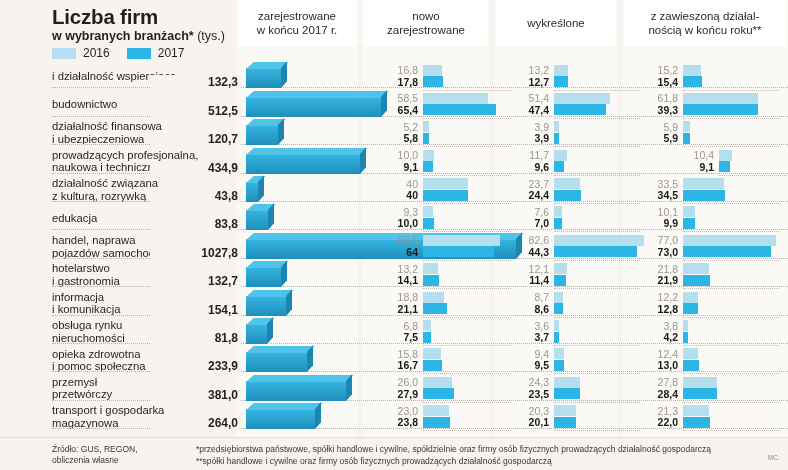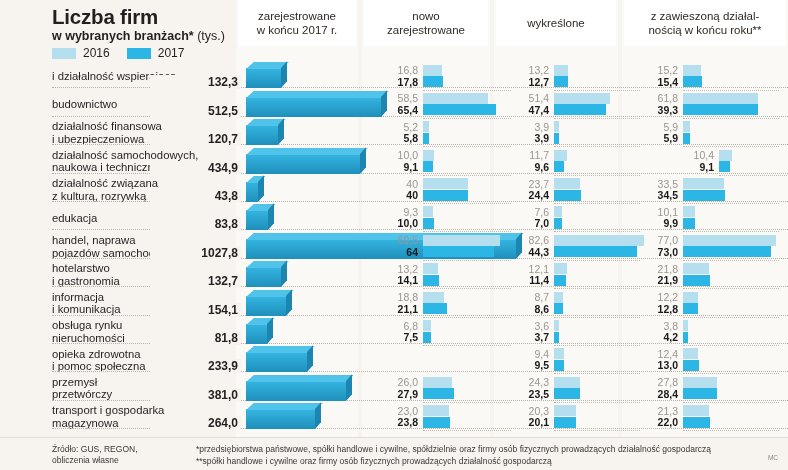--- a/index.html
+++ b/index.html
@@ -238,21 +238,21 @@
       <div class="pair" style="left: 683px; width: 100px;">
         <div class="b b16" style="width: 7.14286px;"></div>
         <div class="b b17" style="width: 7.14286px;"></div>
         <div class="v v16" style="right: 105px; width: 46px;">5,9</div>
         <div class="v v17" style="right: 105px; width: 46px;">5,9</div>
         <div class="sep"></div>
       </div>
     </div>
     <div class="row">
       <div class="row-label">
-        <span class="l1">działalność samochodowych,</span>
+        <span class="l1">prowadzących profesjonalna,</span>
         <span class="l2">naukowa i techniczna</span>
       </div>
       <div class="dots"></div>
       <div class="total">434,9</div>
       <div class="bar3d-wrap" style="width: 122px;">
         <div class="bar3d" style="width: 114px;">
           <div class="face"></div>
           <div class="top"></div>
           <div class="side"></div>
         </div>
@@ -500,20 +500,27 @@
         <span class="l2">i pomoc społeczna</span>
       </div>
       <div class="dots"></div>
       <div class="total">233,9</div>
       <div class="bar3d-wrap" style="width: 69px;">
         <div class="bar3d" style="width: 61px;">
           <div class="face"></div>
           <div class="top"></div>
           <div class="side"></div>
         </div>
+      </div>
+      <div class="pair" style="left: 423px; width: 92px;">
+        <div class="b b16" style="width: 17.5981px;"></div>
+        <div class="b b17" style="width: 18.6005px;"></div>
+        <div class="v v16" style="right: 97px; width: 46px;">15,8</div>
+        <div class="v v17" style="right: 97px; width: 46px;">16,7</div>
+        <div class="sep"></div>
       </div>
       <div class="pair" style="left: 554px; width: 90px;">
         <div class="b b16" style="width: 10.2421px;"></div>
         <div class="b b17" style="width: 10.3511px;"></div>
         <div class="v v16" style="right: 95px; width: 46px;">9,4</div>
         <div class="v v17" style="right: 95px; width: 46px;">9,5</div>
         <div class="sep"></div>
       </div>
       <div class="pair" style="left: 683px; width: 100px;">
         <div class="b b16" style="width: 15.0121px;"></div>

